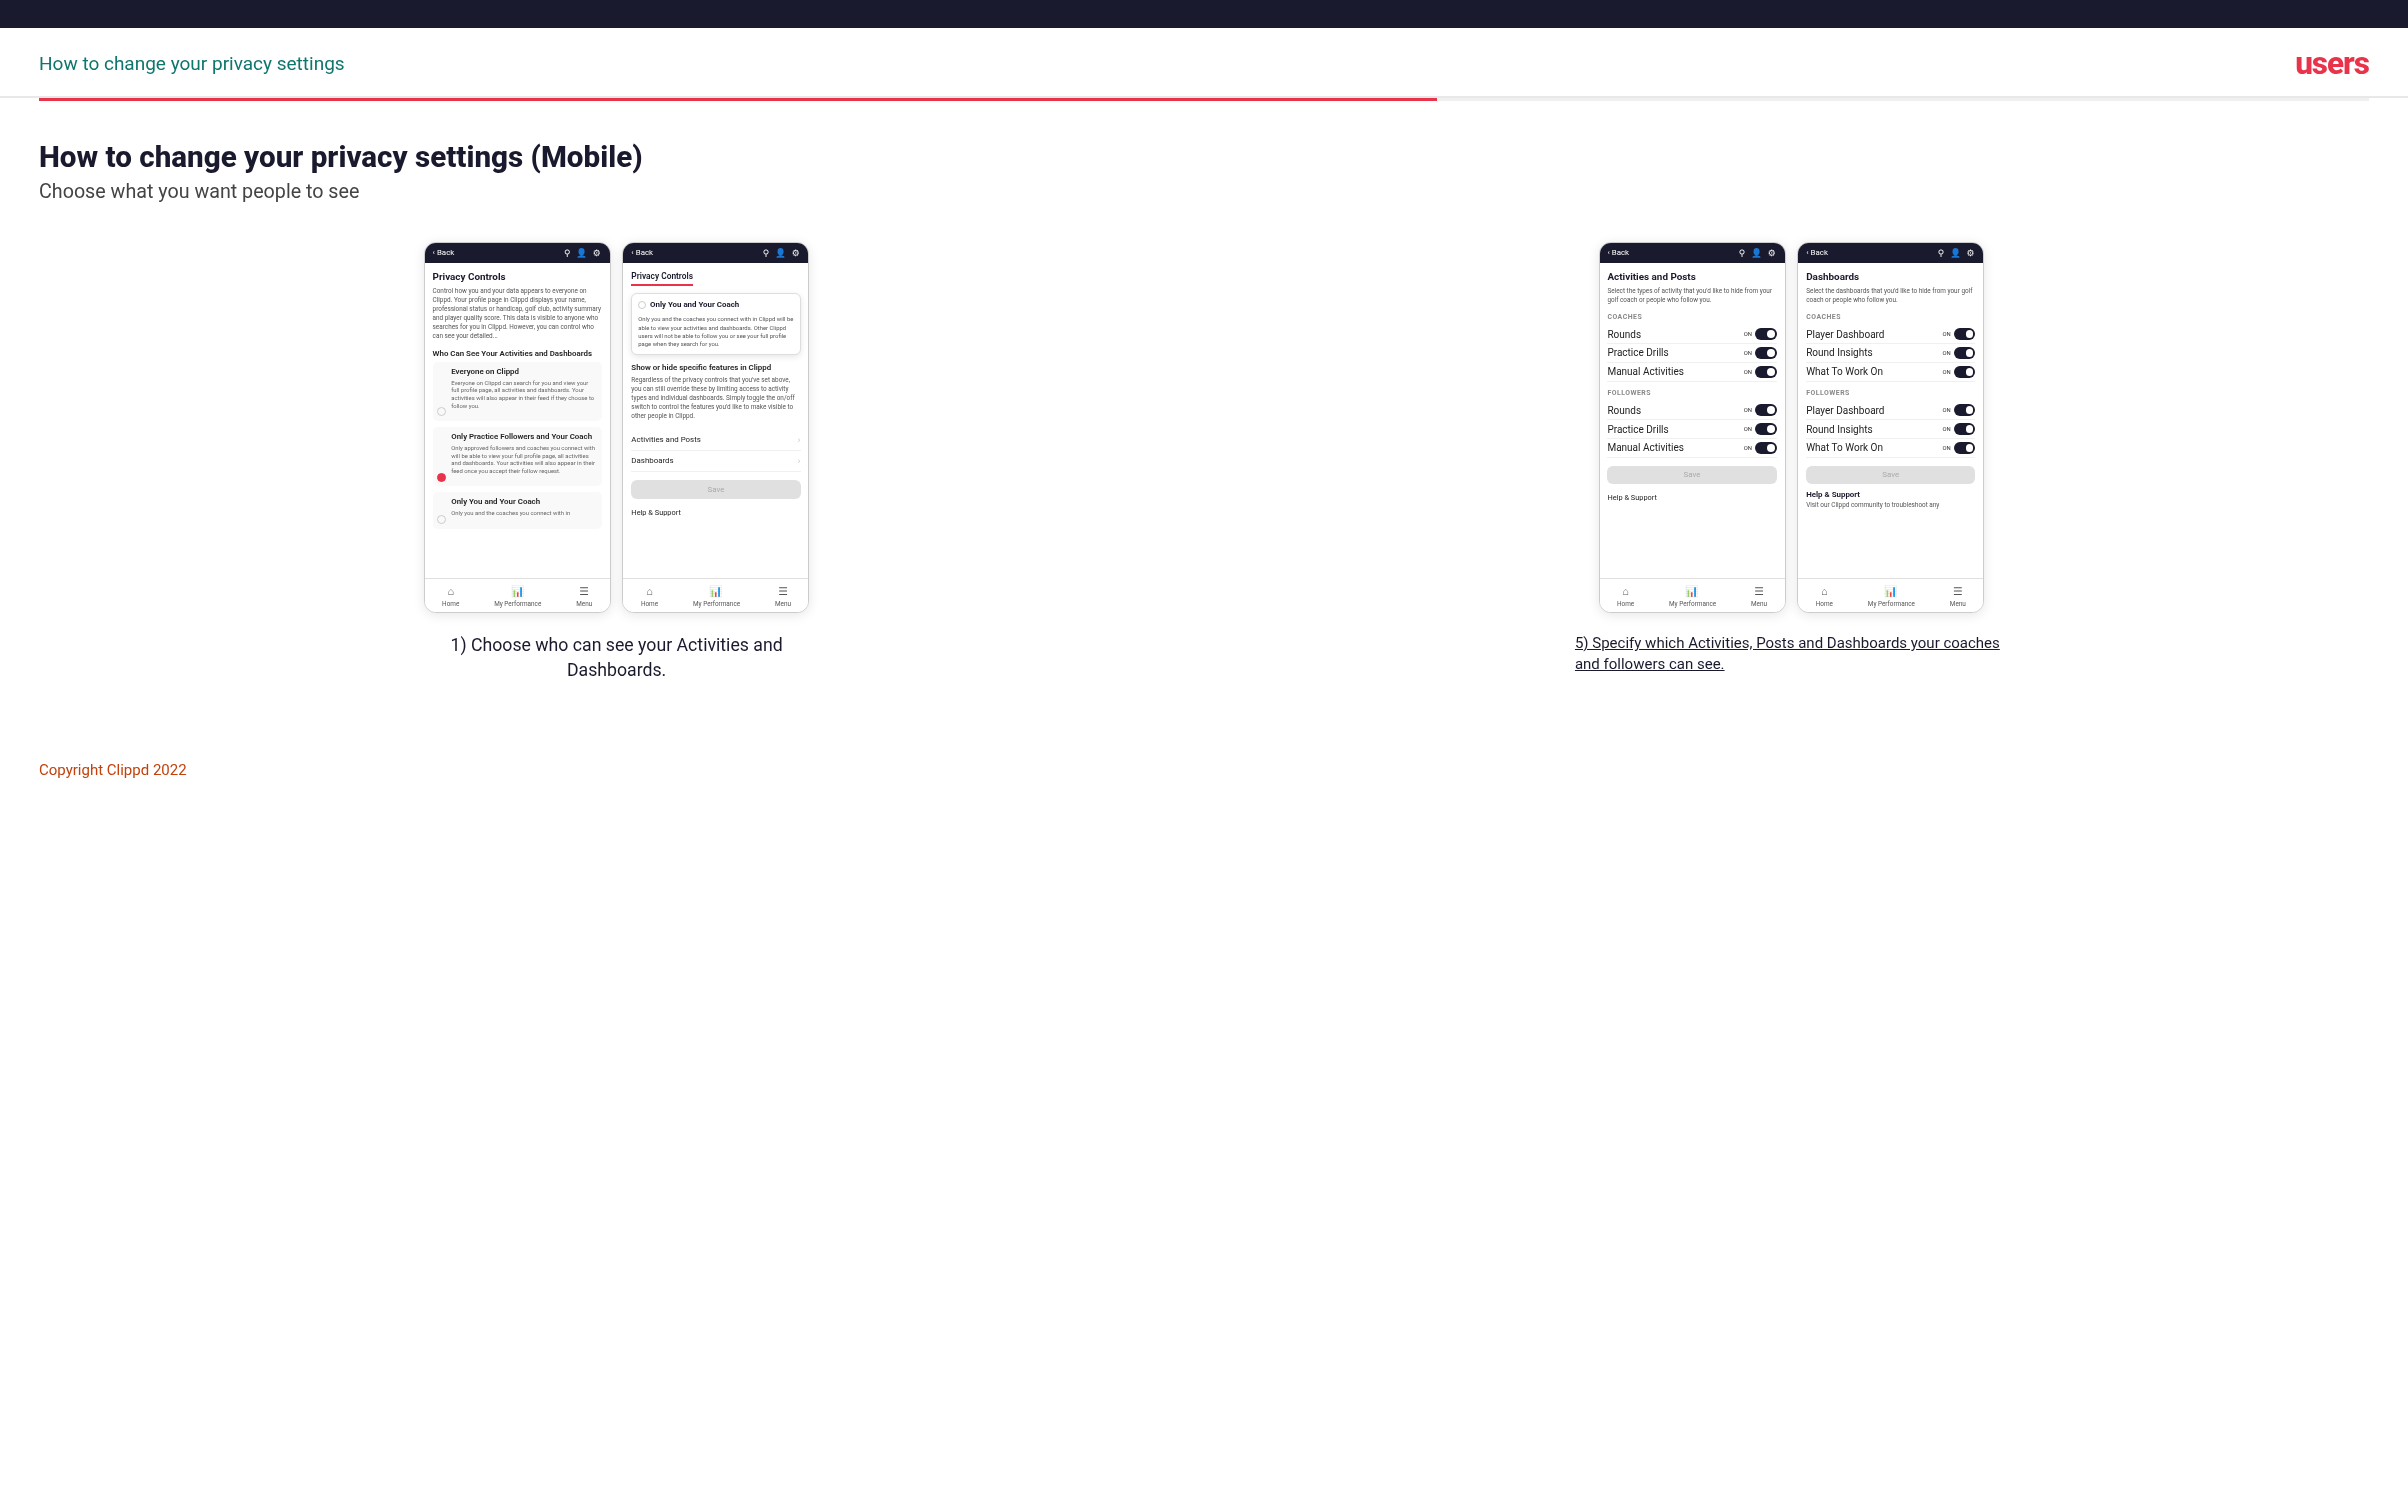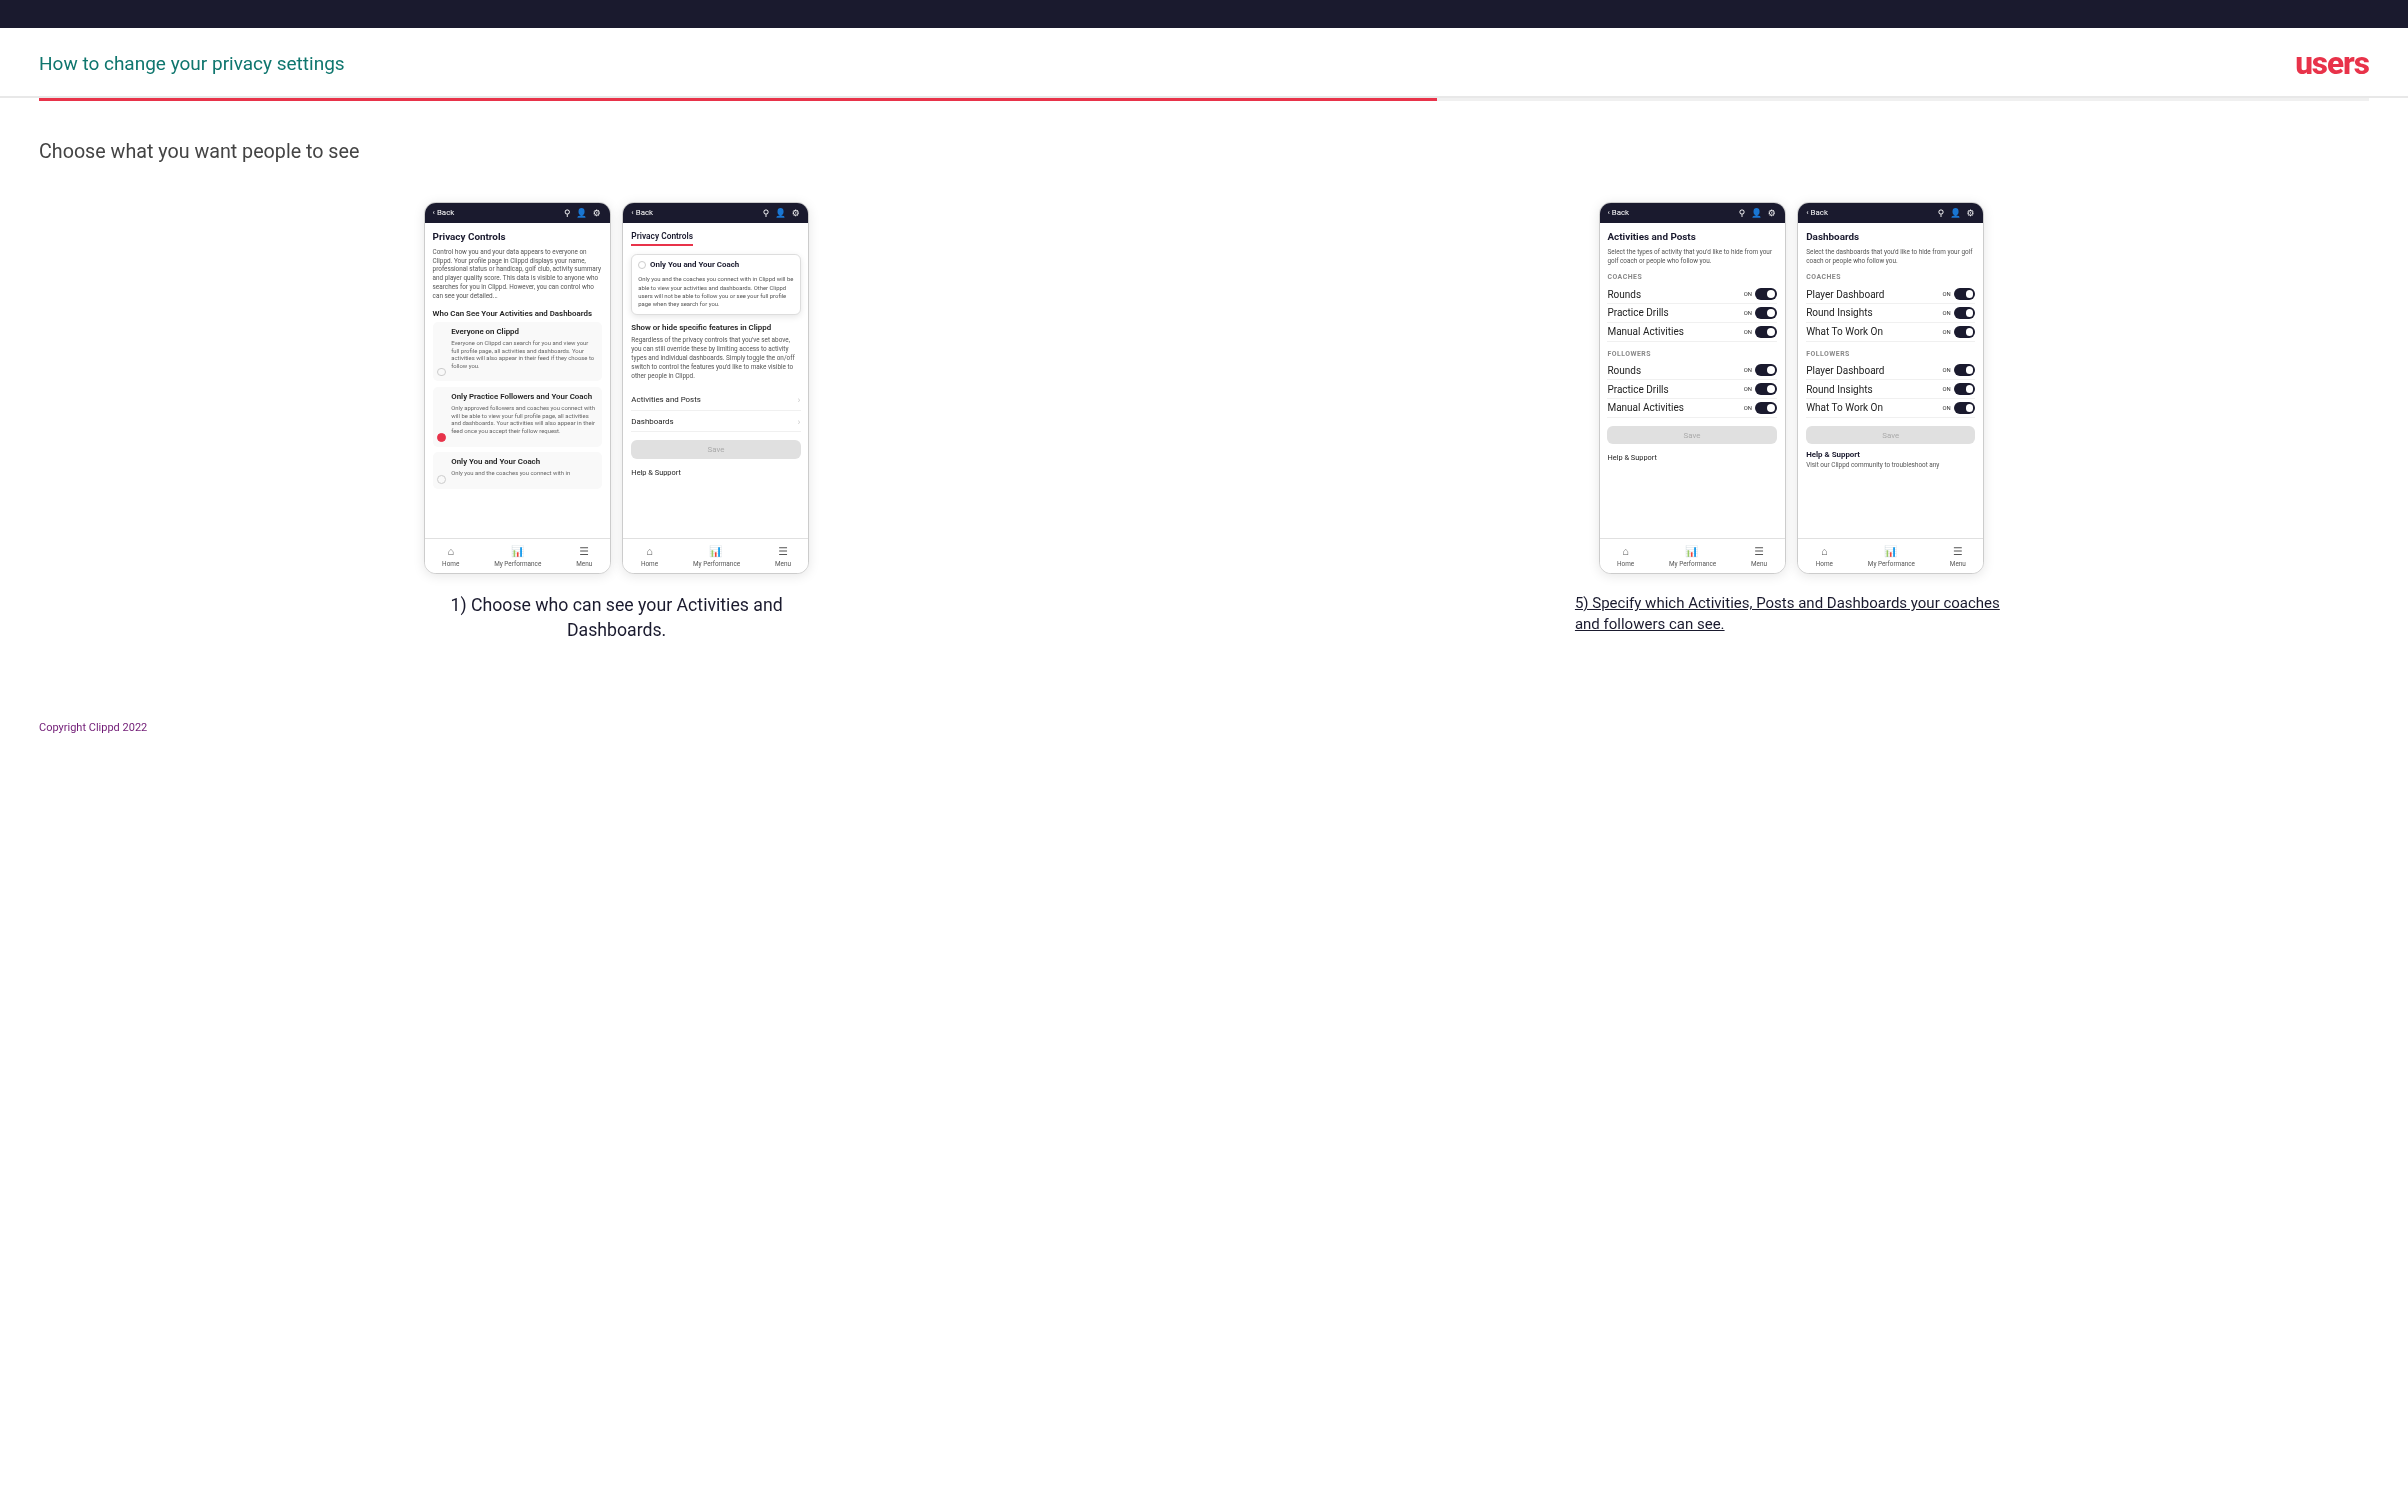--- a/index.html
+++ b/index.html
@@ -326,37 +326,38 @@
       color: #555;
     }
     .nav-icon {
       font-size: 10.8px;
       color: #555;
     }
 
     
     .footer {
       padding: 19.7px 39px;
-      color: #701a75;
-      font-size: 11px;
+      color: #c2410c;
+      font-size: 15px;
     }
   </style>
 </head>
 <body>
 
 <div class="top-bar"></div>
 
 <div class="header">
   <span class="header-title">How to change your privacy settings</span>
   <span class="logo">users</span>
 </div>
 <div class="header-divider"></div>
 
 <div class="main-content">
 
+  <div class="page-heading">How to change your privacy settings (Mobile)</div>
   <div class="page-subheading">Choose what you want people to see</div>
 
   <div class="screenshots-row">
 
     <div class="screenshot-group">
       <div class="screenshot-pair">
 
         <div class="phone-mockup">
           <div class="phone-header">
             <div class="phone-header-back">

